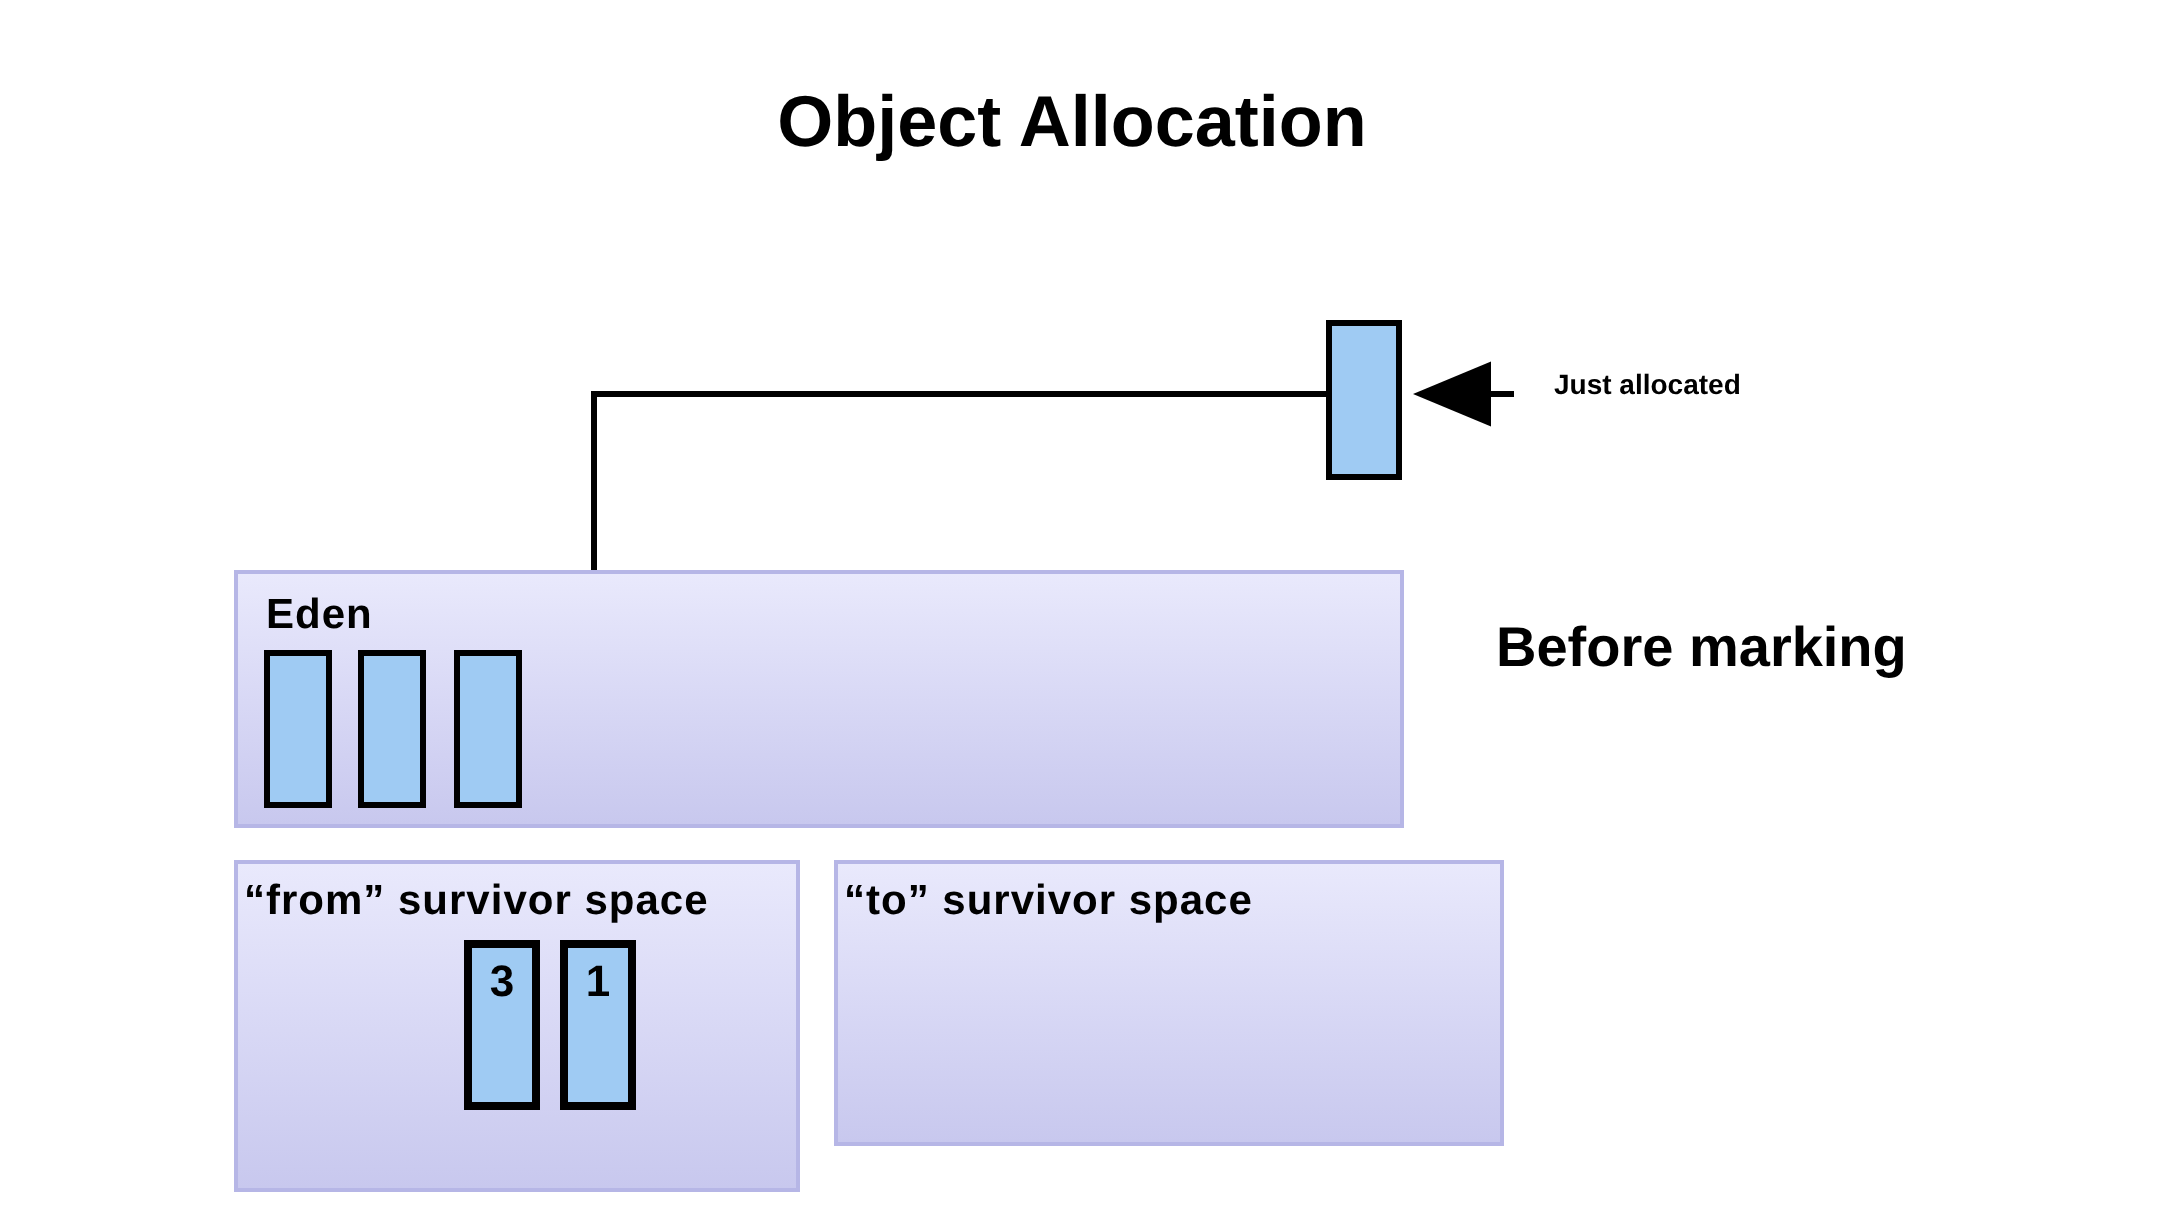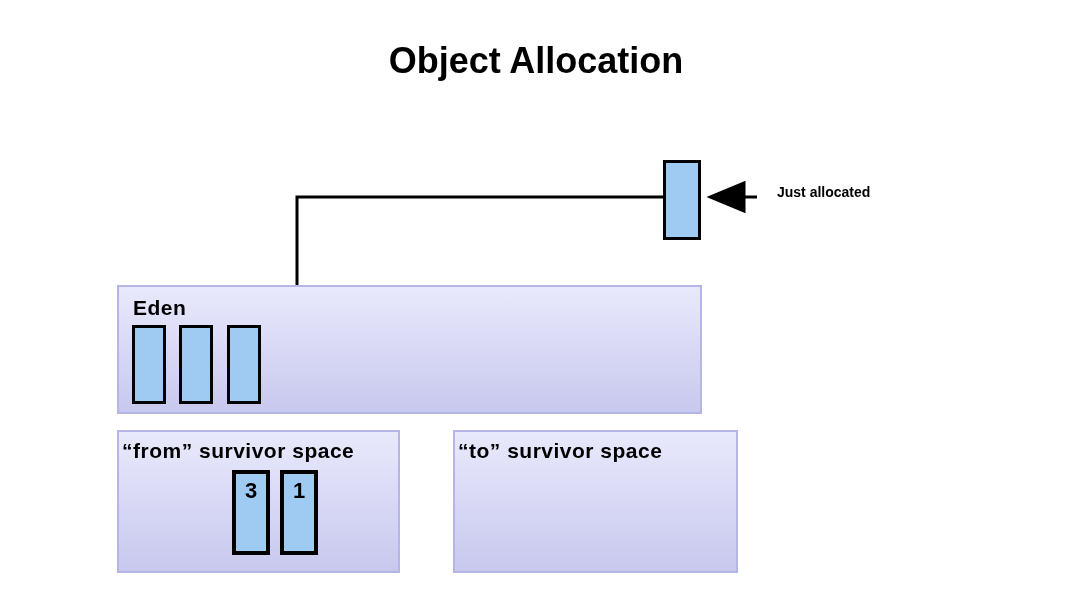--- a/index.html
+++ b/index.html
@@ -56,28 +56,27 @@
   .region-eden {
     left: 117px;
     top: 285px;
     width: 585px;
     height: 129px;
   }
   .region-from {
     left: 117px;
     top: 430px;
     width: 283px;
-    height: 143px;
+    height: 166px;
   }
   .region-to {
     left: 417px;
     top: 430px;
-    width: 285px;
+    width: 335px;
     height: 143px;
-    margin-left: 36px;
   }
   .region-label {
     position: absolute;
     font-weight: bold;
     font-size: 21px;
     letter-spacing: 0.5px;
     white-space: nowrap;
   }
   .eden-label {
     left: 14px;
@@ -144,20 +143,21 @@
     </defs>
     <path d="M 663 197 L 297 197 L 297 341" fill="none" stroke="#000000" stroke-width="3" marker-end="url(#arrowhead)"></path>
     <path d="M 757 197 L 713 197" fill="none" stroke="#000000" stroke-width="3" marker-end="url(#arrowhead)"></path>
   </svg>
 
 
   <div class="object-box obj-just-allocated"></div>
 
   <div class="annotation lbl-just-allocated">Just allocated</div>
 
+  <div class="annotation lbl-before-marking">Before marking</div>
 
   <div class="region region-eden">
     <div class="region-label eden-label">Eden</div>
     <div class="object-box eden-obj eden-obj-1"></div>
     <div class="object-box eden-obj eden-obj-2"></div>
     <div class="object-box eden-obj eden-obj-3"></div>
   </div>
 
   <div class="region region-from">
     <div class="region-label survivor-label">“from” survivor space</div>

